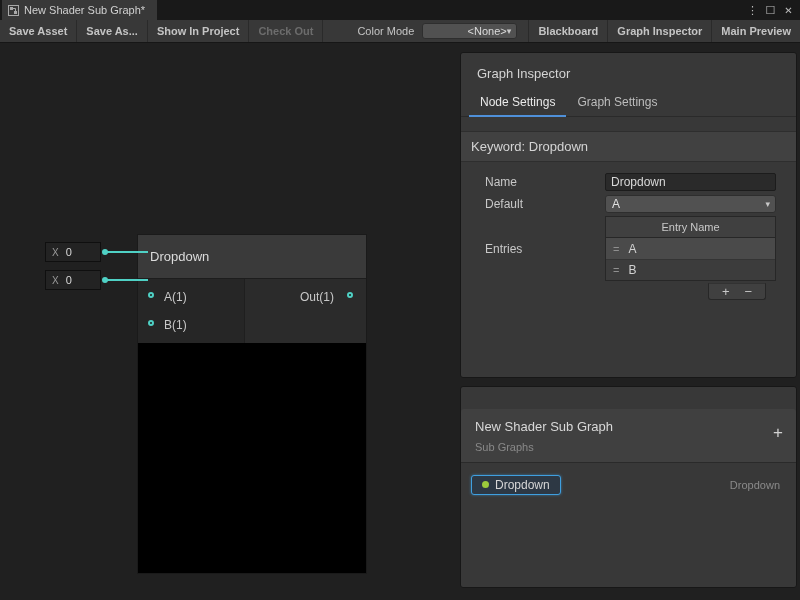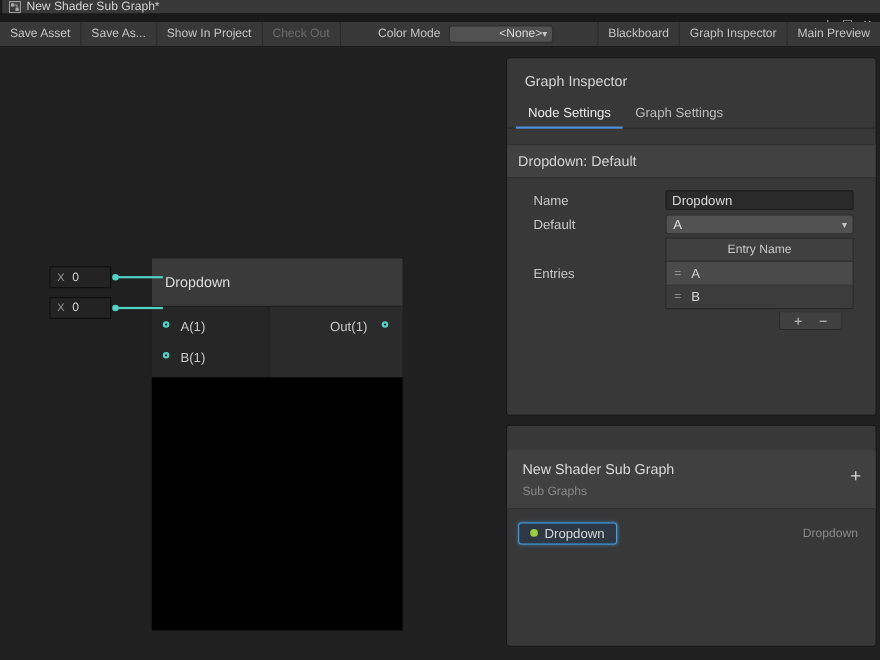--- a/index.html
+++ b/index.html
@@ -6,30 +6,30 @@
   html,body { width:800px; height:600px; }
   body {
     position:relative; overflow:hidden;
     background:#202020;
     font-family:"Liberation Sans","DejaVu Sans",sans-serif;
     color:#c4c4c4; font-size:11px;
     cursor:default;
   }
 
   
-  .titlebar { position:absolute; top:0; left:0; right:0; height:20px; background:#191919; display:flex; align-items:stretch;flex-direction:column; }
+  .titlebar { position:absolute; top:0; left:0; right:0; height:20px; background:#191919; display:flex; align-items:stretch; }
   .tab { display:flex; align-items:center; gap:5px; background:#383838; margin-left:2px; padding:0 12px 0 6px; font-size:11px; color:#d0d0d0; }
   .tab-icon { display:flex; align-items:center; }
   .win-controls { margin-left:auto; display:flex; align-items:center; gap:1px; padding-right:3px; color:#bdbdbd; }
   .win-btn { width:17px; height:20px; display:flex; align-items:center; justify-content:center; font-size:11px; }
   .win-btn.close { font-size:10px; }
 
   
   .toolbar { position:absolute; top:20px; left:0; right:0; height:23px; background:#383838; border-bottom:1px solid #161616; display:flex; align-items:stretch; font-size:11px; }
-  .tb-btn { display:flex; align-items:center; padding:0 9px; border-right:1px solid #2a2a2a; color:#c4c4c4; }
+  .tb-btn { display:flex; align-items:center; padding:0 9px; border-right:1px solid #2a2a2a; color:#c4c4c4;font-weight:bold; }
   .tb-btn.disabled { color:#6c6c6c; }
   .tb-gap { width:26px; }
   .tb-label { display:flex; align-items:center; padding:0 8px; color:#c4c4c4; }
   .tb-dropdown { display:flex; align-items:center; justify-content:flex-end; width:95px; margin:3px 4px 3px 0; padding:0 5px 0 7px; background:#515151; border:1px solid #2e2e2e; border-radius:3px; color:#dadada; }
   .tb-right { margin-left:auto; display:flex; align-items:stretch; }
   .tb-right .tb-btn { border-left:1px solid #2a2a2a; border-right:none; }
   .arrow { font-size:9px; color:#c8c8c8; }
 
   
   .canvas { position:absolute; top:44px; left:0; width:800px; height:556px; background:#202020; }
@@ -155,21 +155,21 @@
   <span class="edge-dot" style="left:102px; top:233px;"></span>
   <div class="edge" style="left:105px; top:235px; width:43px;"></div>
 </div>
 
 <div class="panel inspector">
   <div class="insp-title">Graph Inspector</div>
   <div class="insp-tabs">
     <div class="insp-tab active">Node Settings</div>
     <div class="insp-tab">Graph Settings</div>
   </div>
-  <div class="section-header">Dropdown: Default</div>
+  <div class="section-header">Keyword: Dropdown</div>
 
   <div class="fields">
     <div class="field-row">
       <span class="field-label">Name</span>
       <span class="field-value">
         <input class="text-field" type="text" value="Dropdown" style="">
       </span>
     </div>
     <div class="field-row">
       <span class="field-label">Default</span>

